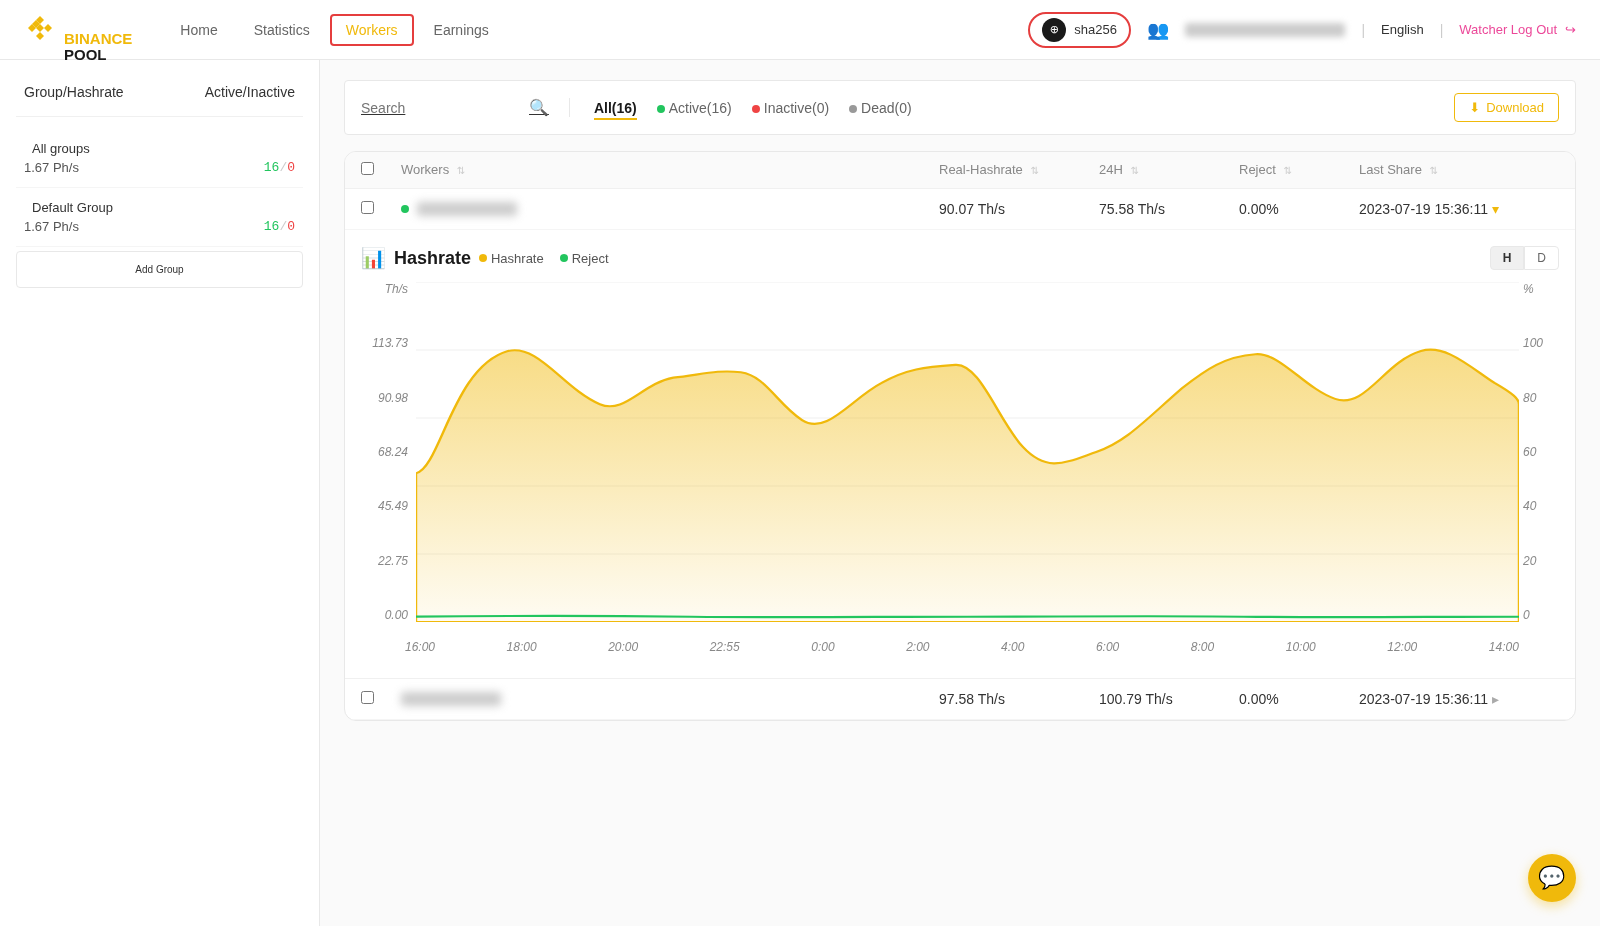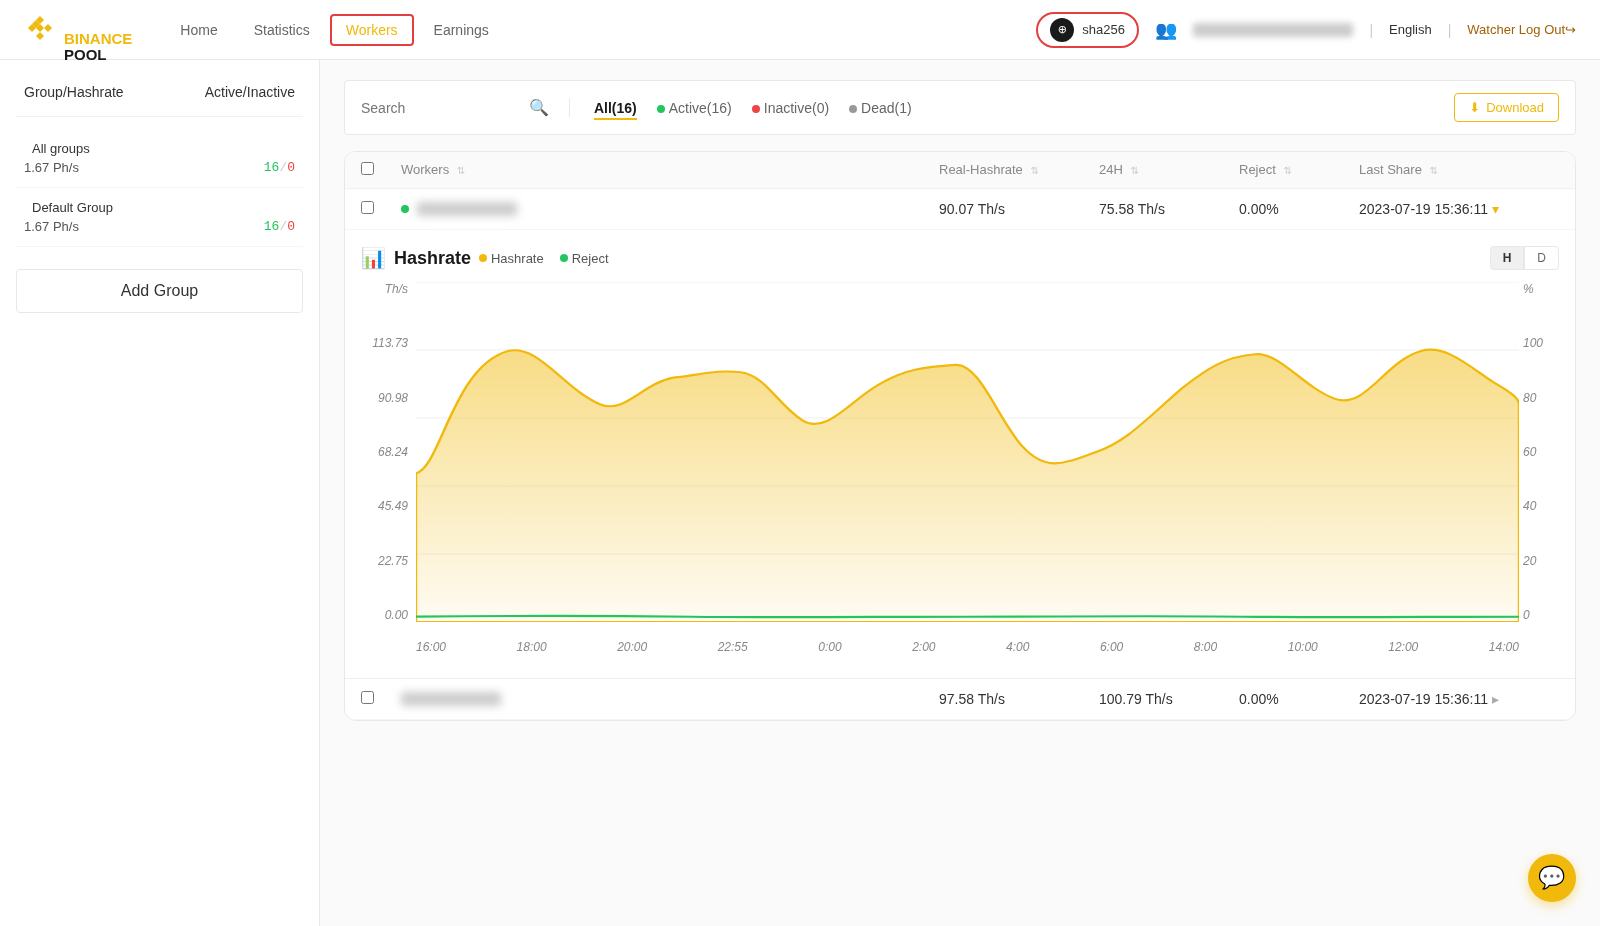--- a/index.html
+++ b/index.html
@@ -37,21 +37,21 @@
       display: flex; align-items: center; justify-content: center; color: #fff; font-size: 11px;
     }
     .account-name { font-size: 13px; font-weight: 500; }
     .users-icon { font-size: 18px; color: #666; cursor: pointer; }
     .blurred-text {
       width: 160px; height: 14px; background: #ccc; border-radius: 3px;
       filter: blur(3px);
     }
     .lang-divider { color: #ccc; }
     .lang-text { font-size: 13px; color: #333; cursor: pointer; }
-    .logout-btn { display: flex; align-items: center; gap: 0; font-size: 13px; color: #a16207; cursor: pointer; }
+    .logout-btn { display: flex; align-items: center; gap: 8px; font-size: 13px; color: #ec4899; cursor: pointer; }
 
     
     .layout { display: flex; min-height: calc(100vh - 60px); }
 
     
     .sidebar {
       width: 320px; background: #fff; border-right: 1px solid #e8e8e8;
       padding: 24px 16px; flex-shrink: 0;
     }
     .sidebar-header { display: flex; justify-content: space-between; padding: 0 8px 16px; border-bottom: 1px solid #f0f0f0; margin-bottom: 12px; }
@@ -59,38 +59,38 @@
     .group-item { padding: 12px 8px; border-bottom: 1px solid #f5f5f5; }
     .group-name { font-size: 13px; color: #333; margin-bottom: 4px; margin-left: 8px; }
     .group-hashrate-row { display: flex; justify-content: space-between; align-items: center; }
     .group-hashrate { font-size: 13px; color: #555; }
     .group-counts { font-size: 13px; font-family: Liberation Mono, monospace; }
     .count-active { color: #22c55e; }
     .count-separator { color: #ccc; }
     .count-inactive { color: #ef4444; }
 
     .add-group-btn {
-      margin-top: 22px; width: 100%; padding: 12px;
+      margin-top: 4px; width: 100%; padding: 12px;
       border: 1px solid #e8e8e8; background: #fff; border-radius: 4px;
-      font-size: 16px; color: #333; cursor: pointer; text-align: center;
+      font-size: 10px; color: #333; cursor: pointer; text-align: center;
     }
 
     
     .main { flex: 1; padding: 20px 24px; background: #fafafa; }
 
     
     .filter-bar {
       display: flex; align-items: center; gap: 0; margin-bottom: 16px;
       background: #fff; border: 1px solid #e8e8e8; border-radius: 4px;
       padding: 12px 16px; justify-content: space-between;
     }
     .filter-left { display: flex; align-items: center; gap: 24px; }
     .search-box {
       display: flex; align-items: center; gap: 8px;
-      border-right: 1px solid #e8e8e8; padding-right: 20px;
+      border-right: 1px solid #e8e8e8; padding-right: 20px; text-decoration: underline;
     }
     .search-input {
       border: none; outline: none; font-size: 14px; color: #999;
       width: 160px; background: transparent;
     }
     .search-icon { color: #999; font-size: 16px; }
 
     .tab-group { display: flex; align-items: center; gap: 20px; }
     .tab-item {
       font-size: 14px; color: #666; cursor: pointer; padding: 4px 0;
@@ -156,21 +156,21 @@
     }
     .chart-y-axis-right {
       position: absolute; right: 0; top: 0; bottom: 40px; width: 40px;
       display: flex; flex-direction: column; justify-content: space-between;
       font-size: 12px; color: #888; text-align: left; padding-left: 4px;
     }
     .chart-area {
       position: absolute; left: 55px; right: 40px; top: 0; bottom: 40px;
     }
     .chart-x-axis {
-      position: absolute; left: 55px; right: 40px; bottom: 0; height: 30px;
+      position: absolute; left: 44px; right: 40px; bottom: 0; height: 30px;
       display: flex; justify-content: space-between; align-items: center;
       font-size: 12px; color: #888;
     }
 
     
     .last-row-blurred { width: 100px; height: 14px; background: #ccc; border-radius: 3px; filter: blur(4px); }
 
     
     .chat-fab {
       position: fixed; bottom: 24px; right: 24px;
@@ -263,21 +263,21 @@
         </div>
         <div class="tab-group">
           <span class="tab-item active">All(16)</span>
           <span class="tab-item">
             <span class="tab-dot dot-green"></span><span>Active(16)</span>
           </span>
           <span class="tab-item">
             <span class="tab-dot dot-red"></span><span>Inactive(0)</span>
           </span>
           <span class="tab-item">
-            <span class="tab-dot dot-gray"></span><span>Dead(1)</span>
+            <span class="tab-dot dot-gray"></span><span>Dead(0)</span>
           </span>
         </div>
       </div>
       <button class="download-btn">
         <span>⬇</span>
         <span>Download</span>
       </button>
     </div>
 
     <div class="table-container">

